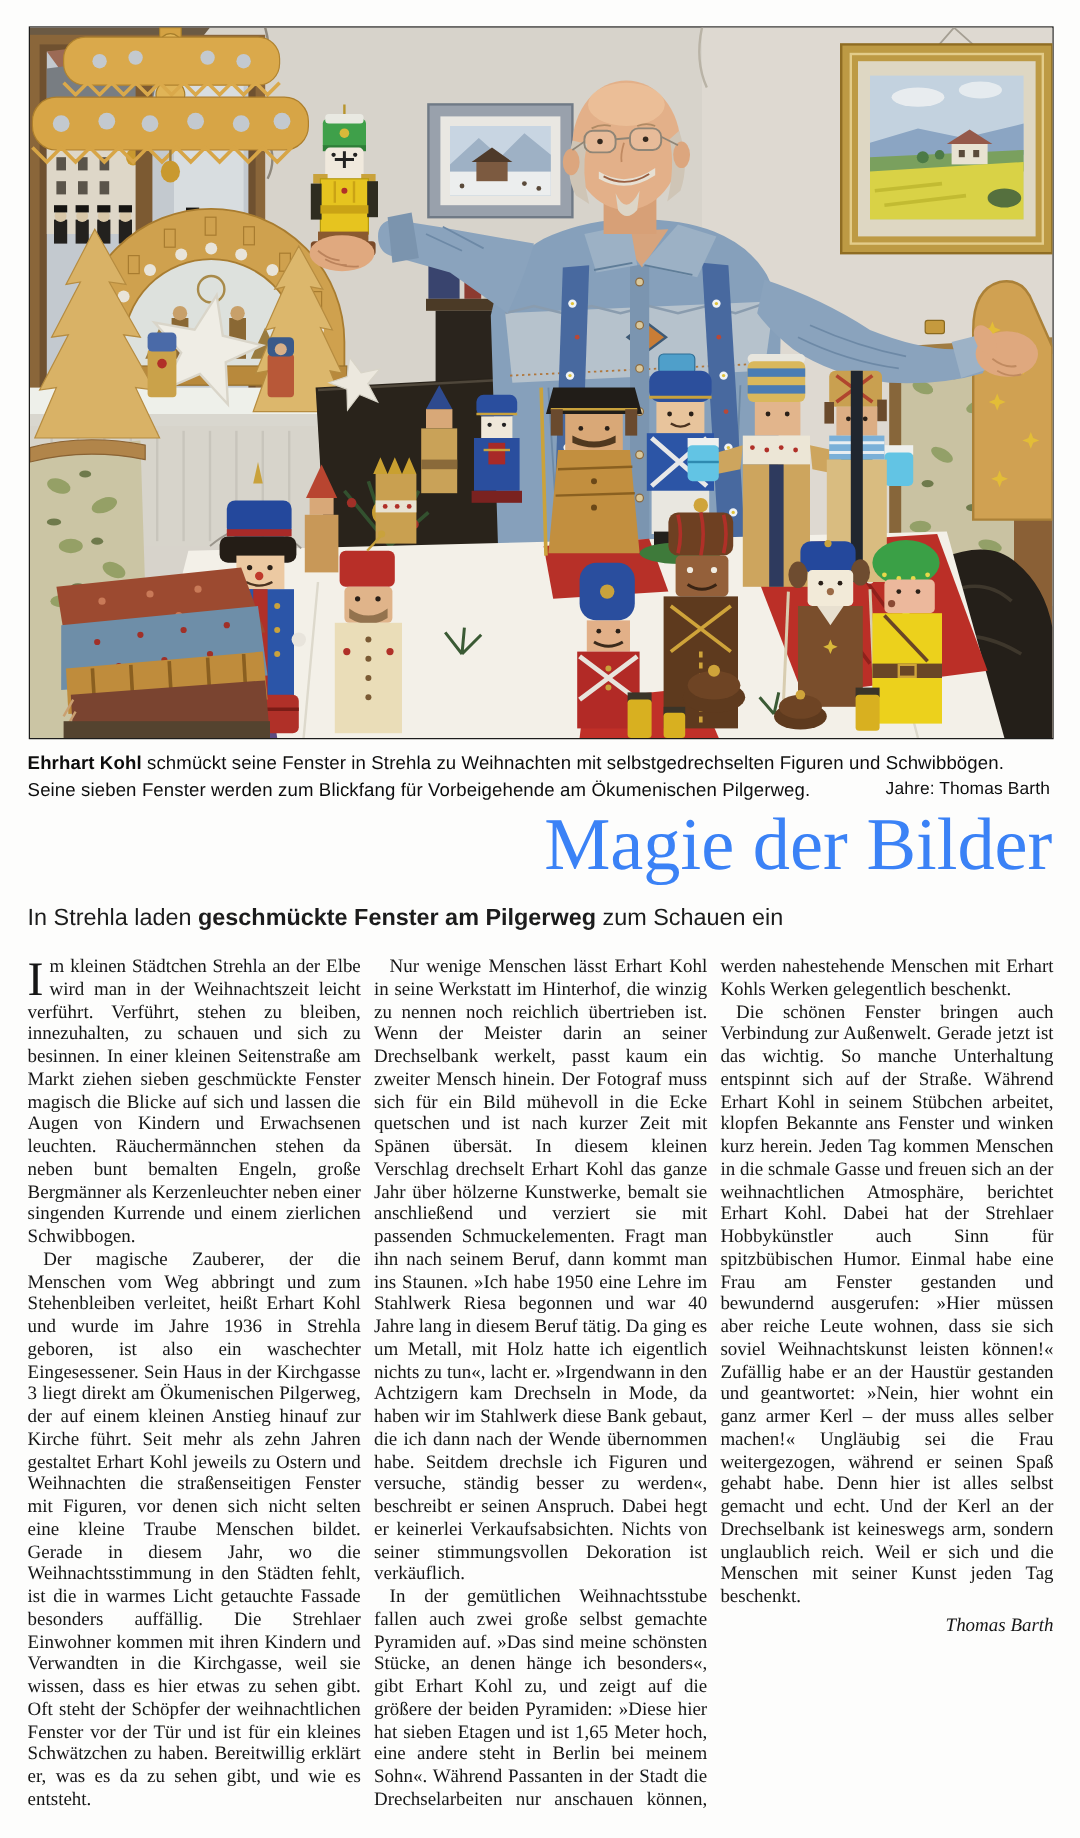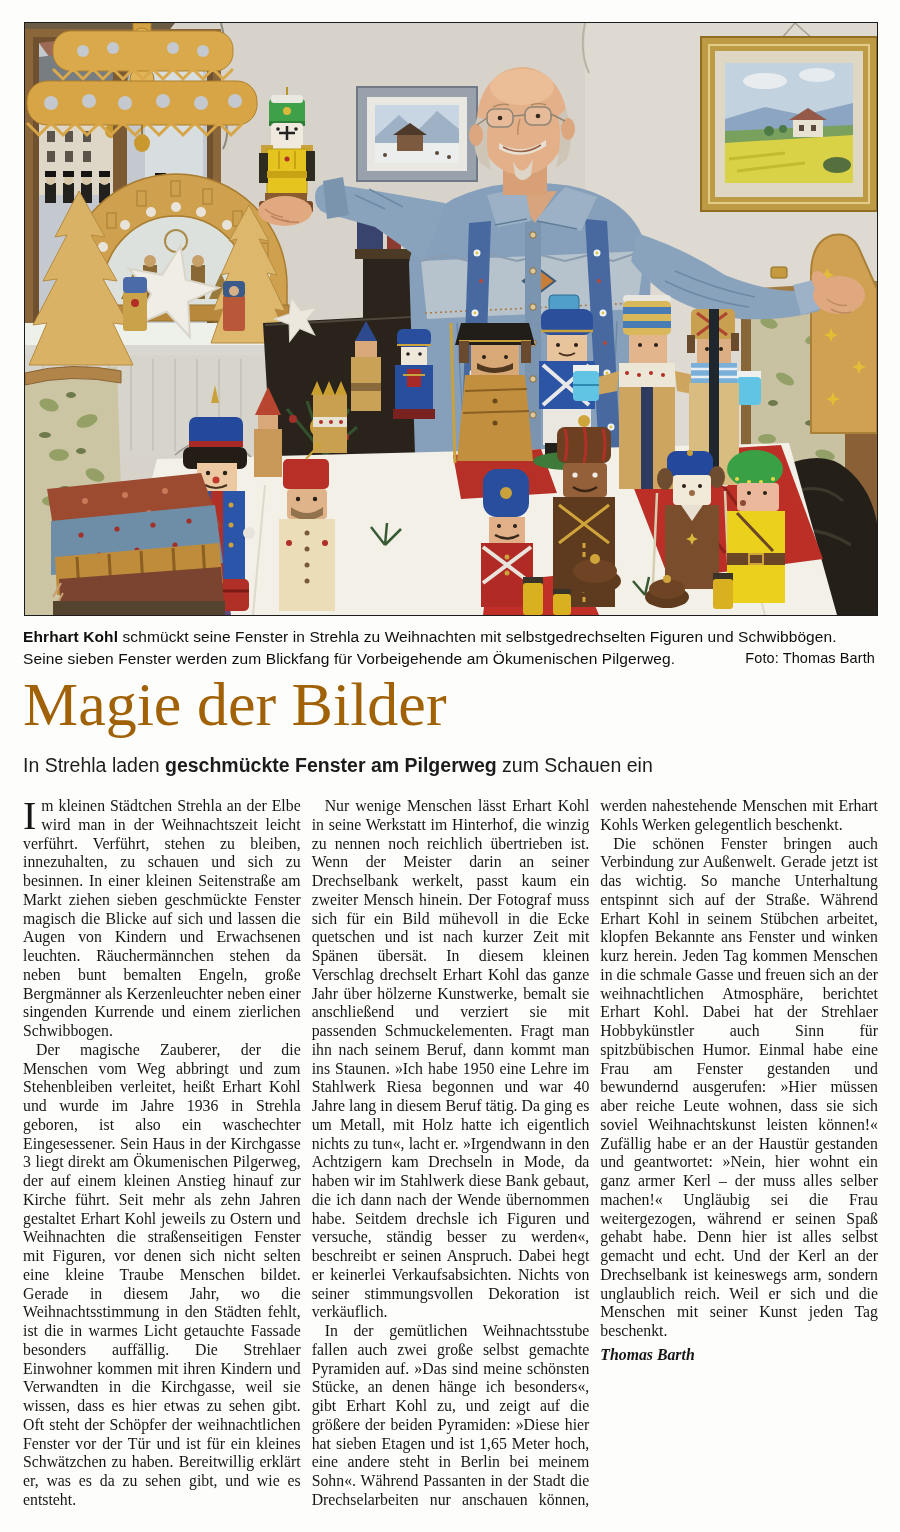--- a/index.html
+++ b/index.html
@@ -14,40 +14,40 @@
   .photo-frame svg{position:absolute;inset:0;width:100%;height:100%;display:block;}
   .caption{
     position:absolute;left:23px;top:626px;width:854px;
     font-size:15.5px;line-height:21.5px;color:#0d0d0d;letter-spacing:.1px;
   }
   .caption b{font-weight:700;text-align:right;}
   .credit{position:absolute;right:2px;top:21.5px;font-size:14.5px;color:#0d0d0d;}
   .headline{
     position:absolute;left:23px;top:668px;width:854px;margin:0;
     font-family:"Liberation Serif",serif;font-weight:400;
-    font-size:62px;line-height:72px;text-align:left;color:#a16207;
+    font-size:62px;line-height:72px;text-align:right;color:#3b82f6;
   }
   .subhead{
     position:absolute;left:23px;top:753px;width:854px;margin:0;
     font-size:19.5px;line-height:24px;color:#1c1c1c;
   }
   .subhead b{font-weight:700;}
   .article{
     position:absolute;left:23px;top:797px;width:855px;height:717px;
     column-count:3;column-gap:11px;column-fill:auto;overflow:hidden;
     font-family:"Liberation Serif",serif;font-size:15.8px;line-height:18.75px;
     text-align:justify;color:#161616;
   }
   .article p{margin:0;}
   .article p + p{text-indent:13px;}
   .dropcap{
     float:left;font-size:40px;line-height:33px;padding:2px 5px 0 0;color:#161616;
   }
   .byline{
-    text-align:left;font-style:italic;font-weight:700;margin-top:5px !important;
+    text-align:right;font-style:italic;font-weight:400;margin-top:5px !important;
     text-indent:0 !important;
   }
 </style>
 </head>
 <body>
 
 <figure class="photo-frame" style="margin:0">
 <svg viewBox="0 0 852 592" preserveAspectRatio="none">
 
   <rect x="0" y="0" width="852" height="592" fill="#d7d3cb"></rect>
@@ -729,21 +729,21 @@
             <line x1="38" y1="570" x2="30" y2="584"></line>
             <line x1="40" y1="580" x2="34" y2="592"></line>
           </g>
     </g>
     <rect x="28" y="578" width="172" height="14" fill="#54432f"></rect>
   </g>
 </svg>
 </figure>
 
 <div class="caption">
-  <span class="credit">Foto: Thomas Barth</span>
+  <span class="credit">Jahre: Thomas Barth</span>
   <b>Ehrhart Kohl</b><span> schmückt seine Fenster in Strehla zu Weihnachten mit selbstgedrechselten Figuren und Schwibbögen. Seine sieben Fenster werden zum Blickfang für Vorbeigehende am Ökumenischen Pilgerweg.</span>
 </div>
 
 <h1 class="headline">Magie der Bilder</h1>
 
 <p class="subhead"><span>In Strehla laden </span><b>geschmückte Fenster am Pilgerweg</b><span> zum Schauen ein</span></p>
 
 <div class="article" id="article-body">
     <p><span class="dropcap">I</span><span>m kleinen Städtchen Strehla an der Elbe wird man in der Weihnachtszeit leicht verführt. Verführt, stehen zu bleiben, innezuhalten, zu schauen und sich zu besinnen. In einer kleinen Seitenstraße am Markt ziehen sieben geschmückte Fenster magisch die Blicke auf sich und lassen die Augen von Kindern und Erwachsenen leuchten. Räuchermännchen stehen da neben bunt bemalten Engeln, große Bergmänner als Kerzenleuchter neben einer singenden Kurrende und einem zierlichen Schwibbogen.</span></p>
     <p>Der magische Zauberer, der die Menschen vom Weg abbringt und zum Stehenbleiben verleitet, heißt Erhart Kohl und wurde im Jahre 1936 in Strehla geboren, ist also ein waschechter Eingesessener. Sein Haus in der Kirchgasse 3 liegt direkt am Ökumenischen Pilgerweg, der auf einem kleinen Anstieg hinauf zur Kirche führt. Seit mehr als zehn Jahren gestaltet Erhart Kohl jeweils zu Ostern und Weihnachten die straßenseitigen Fenster mit Figuren, vor denen sich nicht selten eine kleine Traube Menschen bildet. Gerade in diesem Jahr, wo die Weihnachtsstimmung in den Städten fehlt, ist die in warmes Licht getauchte Fassade besonders auffällig. Die Strehlaer Einwohner kommen mit ihren Kindern und Verwandten in die Kirchgasse, weil sie wissen, dass es hier etwas zu sehen gibt. Oft steht der Schöpfer der weihnachtlichen Fenster vor der Tür und ist für ein kleines Schwätzchen zu haben. Bereitwillig erklärt er, was es da zu sehen gibt, und wie es entsteht.</p>

